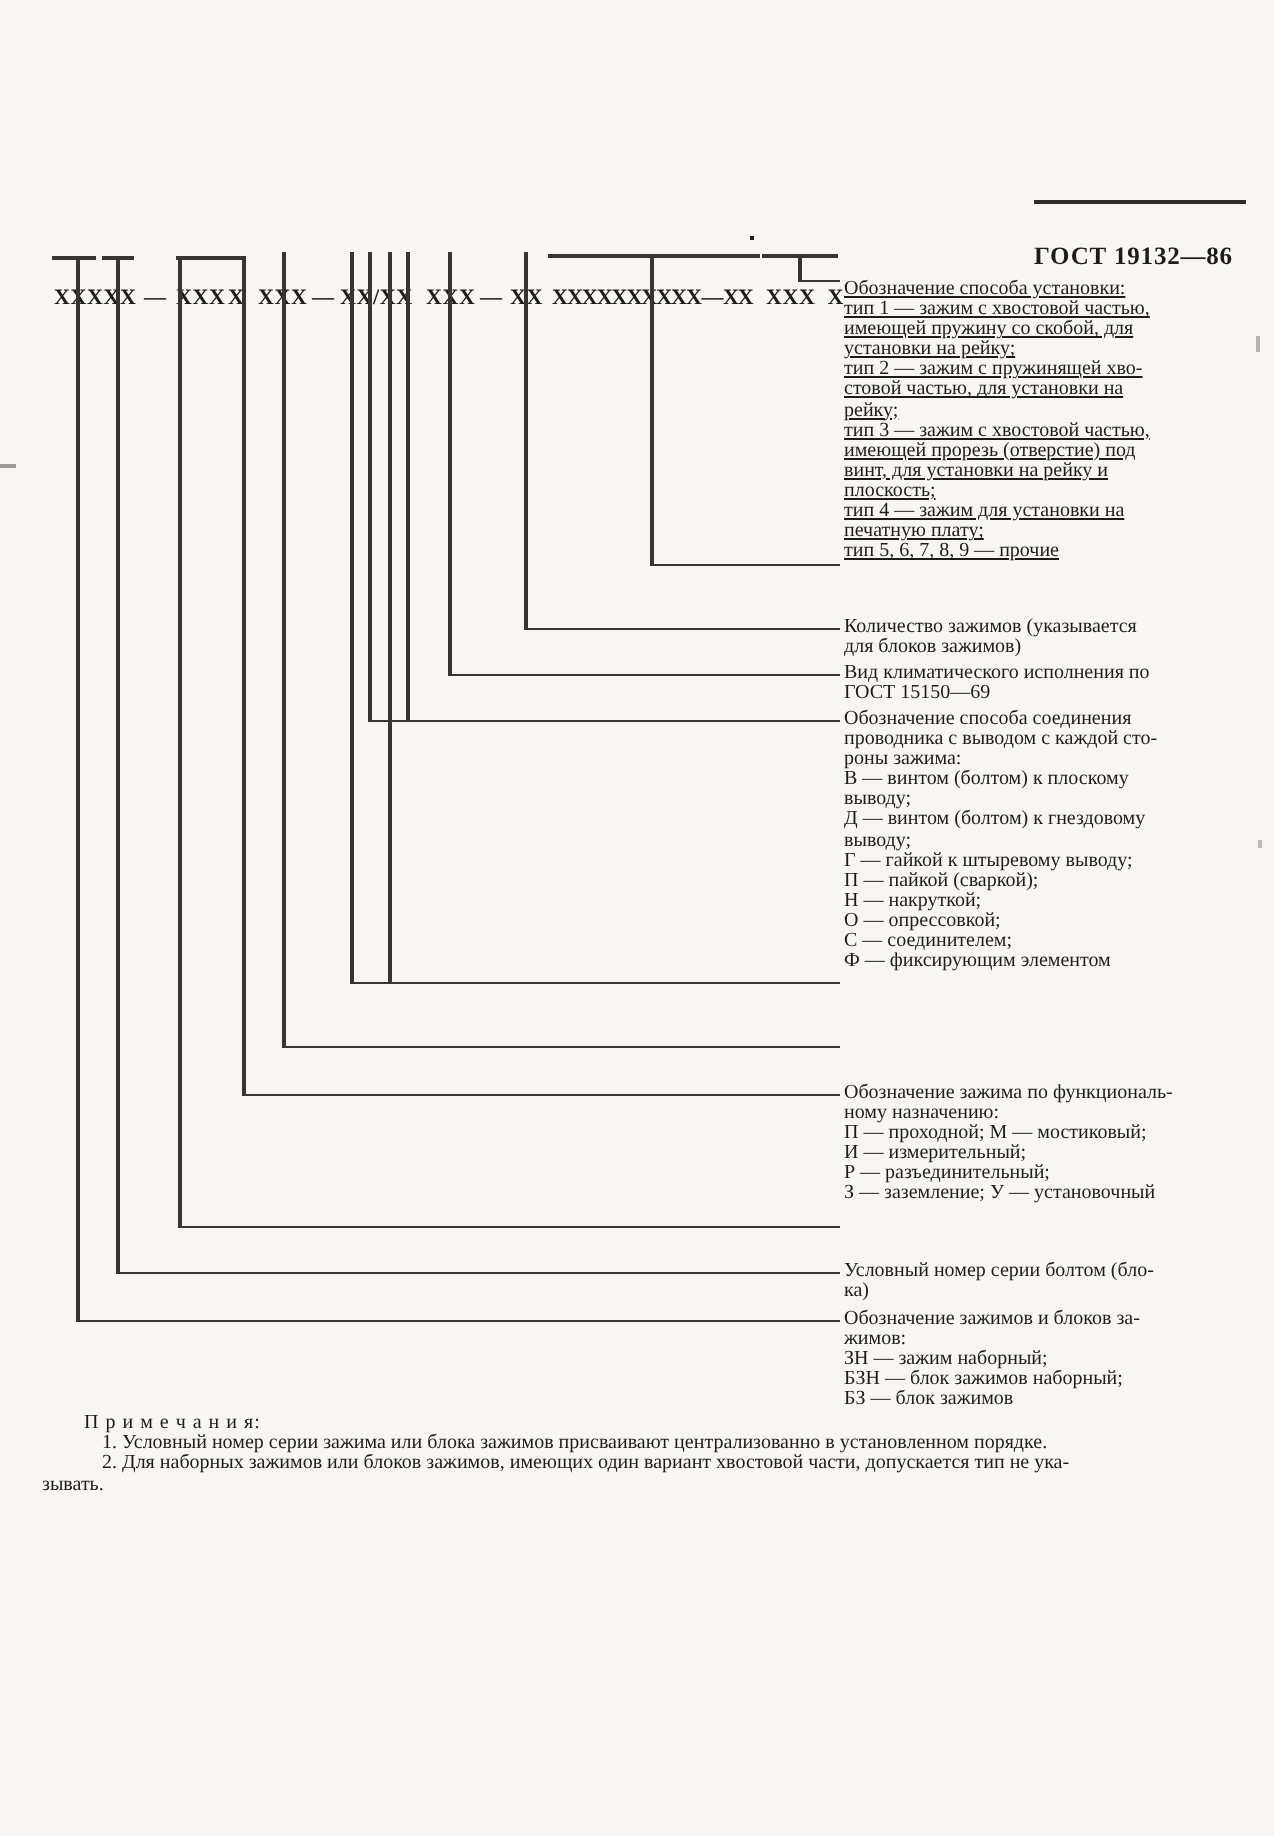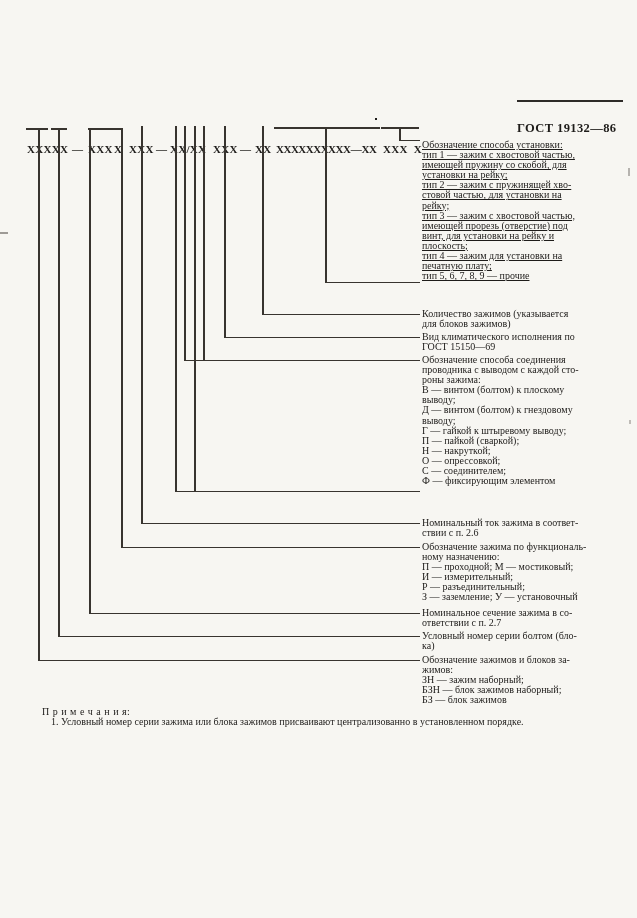--- a/index.html
+++ b/index.html
@@ -117,40 +117,38 @@
 В — винтом (болтом) к плоскому
 выводу;
 Д — винтом (болтом) к гнездовому
 выводу;
 Г — гайкой к штыревому выводу;
 П — пайкой (сваркой);
 Н — накруткой;
 О — опрессовкой;
 С — соединителем;
 Ф — фиксирующим элементом</div>
-  <div class="callout c6">Номинальный ток зажима в соответ-
-ствии с п. 2.6</div>
   <div class="callout c7">Обозначение зажима по функциональ-
 ному назначению:
 П — проходной;  М — мостиковый;
 И — измерительный;
 Р — разъединительный;
 З — заземление;  У — установочный</div>
-  <div class="callout c8">Номинальное сечение зажима в со-
-ответствии с п. 2.7</div>
   <div class="callout c9">Условный номер серии болтом (бло-
 ка)</div>
   <div class="callout c10">Обозначение зажимов и блоков за-
 жимов:
 ЗН — зажим наборный;
 БЗН — блок зажимов наборный;
 БЗ — блок зажимов</div>
 
   <div class="notes-title">П р и м е ч а н и я:</div>
   <div class="notes">
     <div class="item">1. Условный номер серии зажима или блока зажимов присваивают централизованно в установленном порядке.</div>
+    <div class="item">2. Для наборных зажимов или блоков зажимов, имеющих один вариант хвостовой части, допускается тип не ука-
+зывать.</div>
   </div>
 
   <div class="artifact" style="left:0;top:232px;width:8px;height:2px;opacity:.55"></div>
   <div class="artifact" style="left:628px;top:168px;width:1.5px;height:8px;opacity:.4"></div>
   <div class="artifact" style="left:629px;top:420px;width:2px;height:4px;opacity:.35"></div>
 
 </div>
 
 </body></html>

